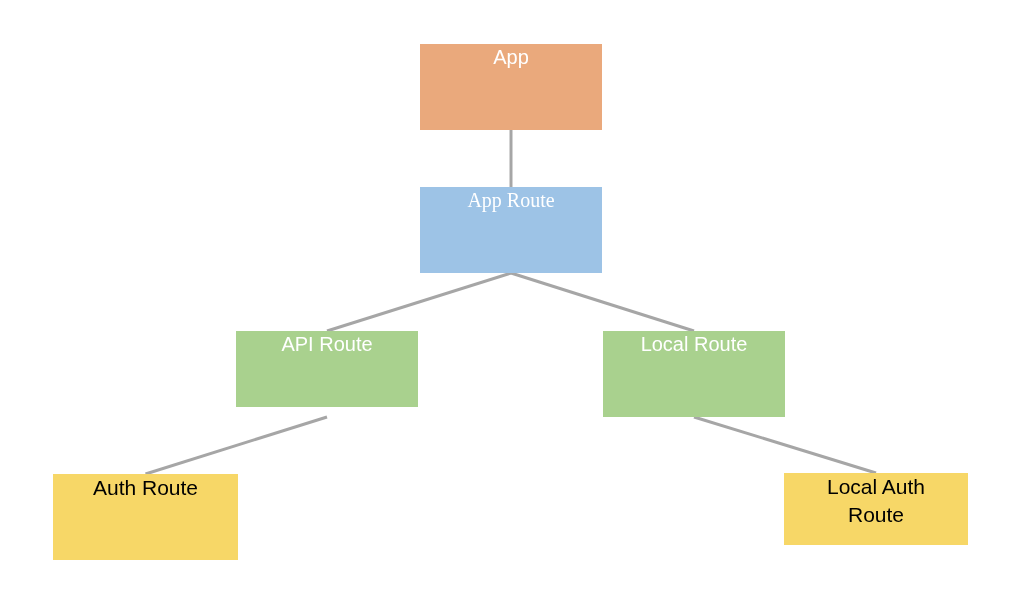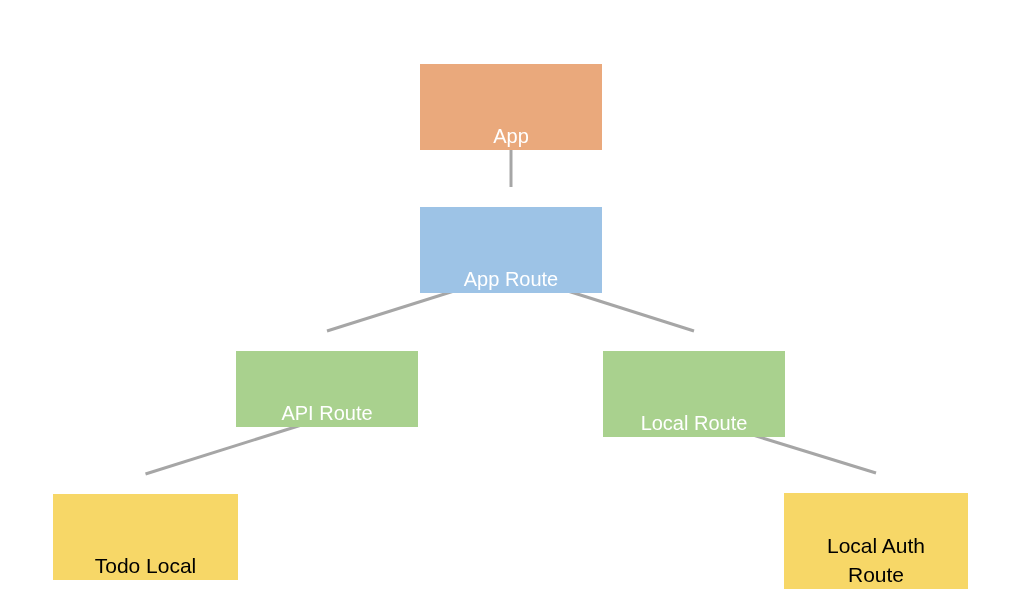--- a/index.html
+++ b/index.html
@@ -17,53 +17,52 @@
   .edge-layer {
     position: absolute;
     left: 0;
     top: 0;
     width: 1024px;
     height: 610px;
   }
   .node {
     position: absolute;
     display: flex;
-    align-items: flex-end;
+    align-items: flex-start;
     justify-content: center;
     text-align: center;
     box-sizing: border-box;
     padding: 0 28px;
     line-height: 1.35;
-    margin-top: 20px;
   }
   .node-label {
     display: block;
   }
 </style>
 </head>
 <body>
 
 <svg class="edge-layer" width="1024" height="610" viewBox="0 0 1024 610" aria-hidden="true">
   <line stroke-width="3" x1="511" y1="130" x2="511" y2="187" stroke="#A6A6A6"></line>
   <line stroke-width="3" x1="511" y1="273" x2="327" y2="331" stroke="#A6A6A6"></line>
   <line stroke-width="3" x1="511" y1="273" x2="694" y2="331" stroke="#A6A6A6"></line>
   <line stroke-width="3" x1="327" y1="417" x2="145.5" y2="474" stroke="#A6A6A6"></line>
   <line stroke-width="3" x1="694" y1="417" x2="876" y2="473" stroke="#A6A6A6"></line>
 </svg>
 
 <div class="node" style="left: 420px; top: 44px; width: 182px; height: 86px; background: rgb(234, 169, 124); color: rgb(255, 255, 255); font-size: 20px;">
   <span class="node-label">App</span>
 </div>
-<div class="node" style="left: 420px; top: 187px; width: 182px; height: 86px; background: rgb(157, 195, 230); color: rgb(255, 255, 255); font-size: 20px;">
+<div class="node" style="left: 420px; top: 187px; width: 182px; height: 86px; background: rgb(157, 195, 230); color: rgb(255, 255, 255); font-size: 20px; font-family: Liberation Serif, serif;">
   <span class="node-label">App Route</span>
 </div>
 <div class="node" style="left: 236px; top: 331px; width: 182px; height: 76px; background: rgb(169, 209, 142); color: rgb(255, 255, 255); font-size: 20px;">
   <span class="node-label">API Route</span>
 </div>
 <div class="node" style="left: 603px; top: 331px; width: 182px; height: 86px; background: rgb(169, 209, 142); color: rgb(255, 255, 255); font-size: 20px;">
   <span class="node-label">Local Route</span>
 </div>
 <div class="node" style="left: 53px; top: 474px; width: 185px; height: 86px; background: rgb(247, 215, 103); color: rgb(0, 0, 0); font-size: 21px;">
-  <span class="node-label">Todo Local</span>
+  <span class="node-label">Auth Route</span>
 </div>
-<div class="node" style="left: 784px; top: 473px; width: 184px; height: 96px; background: rgb(247, 215, 103); color: rgb(0, 0, 0); font-size: 21px;">
+<div class="node" style="left: 784px; top: 473px; width: 184px; height: 72px; background: rgb(247, 215, 103); color: rgb(0, 0, 0); font-size: 21px;">
   <span class="node-label">Local Auth Route</span>
 </div>
 
 </body></html>

